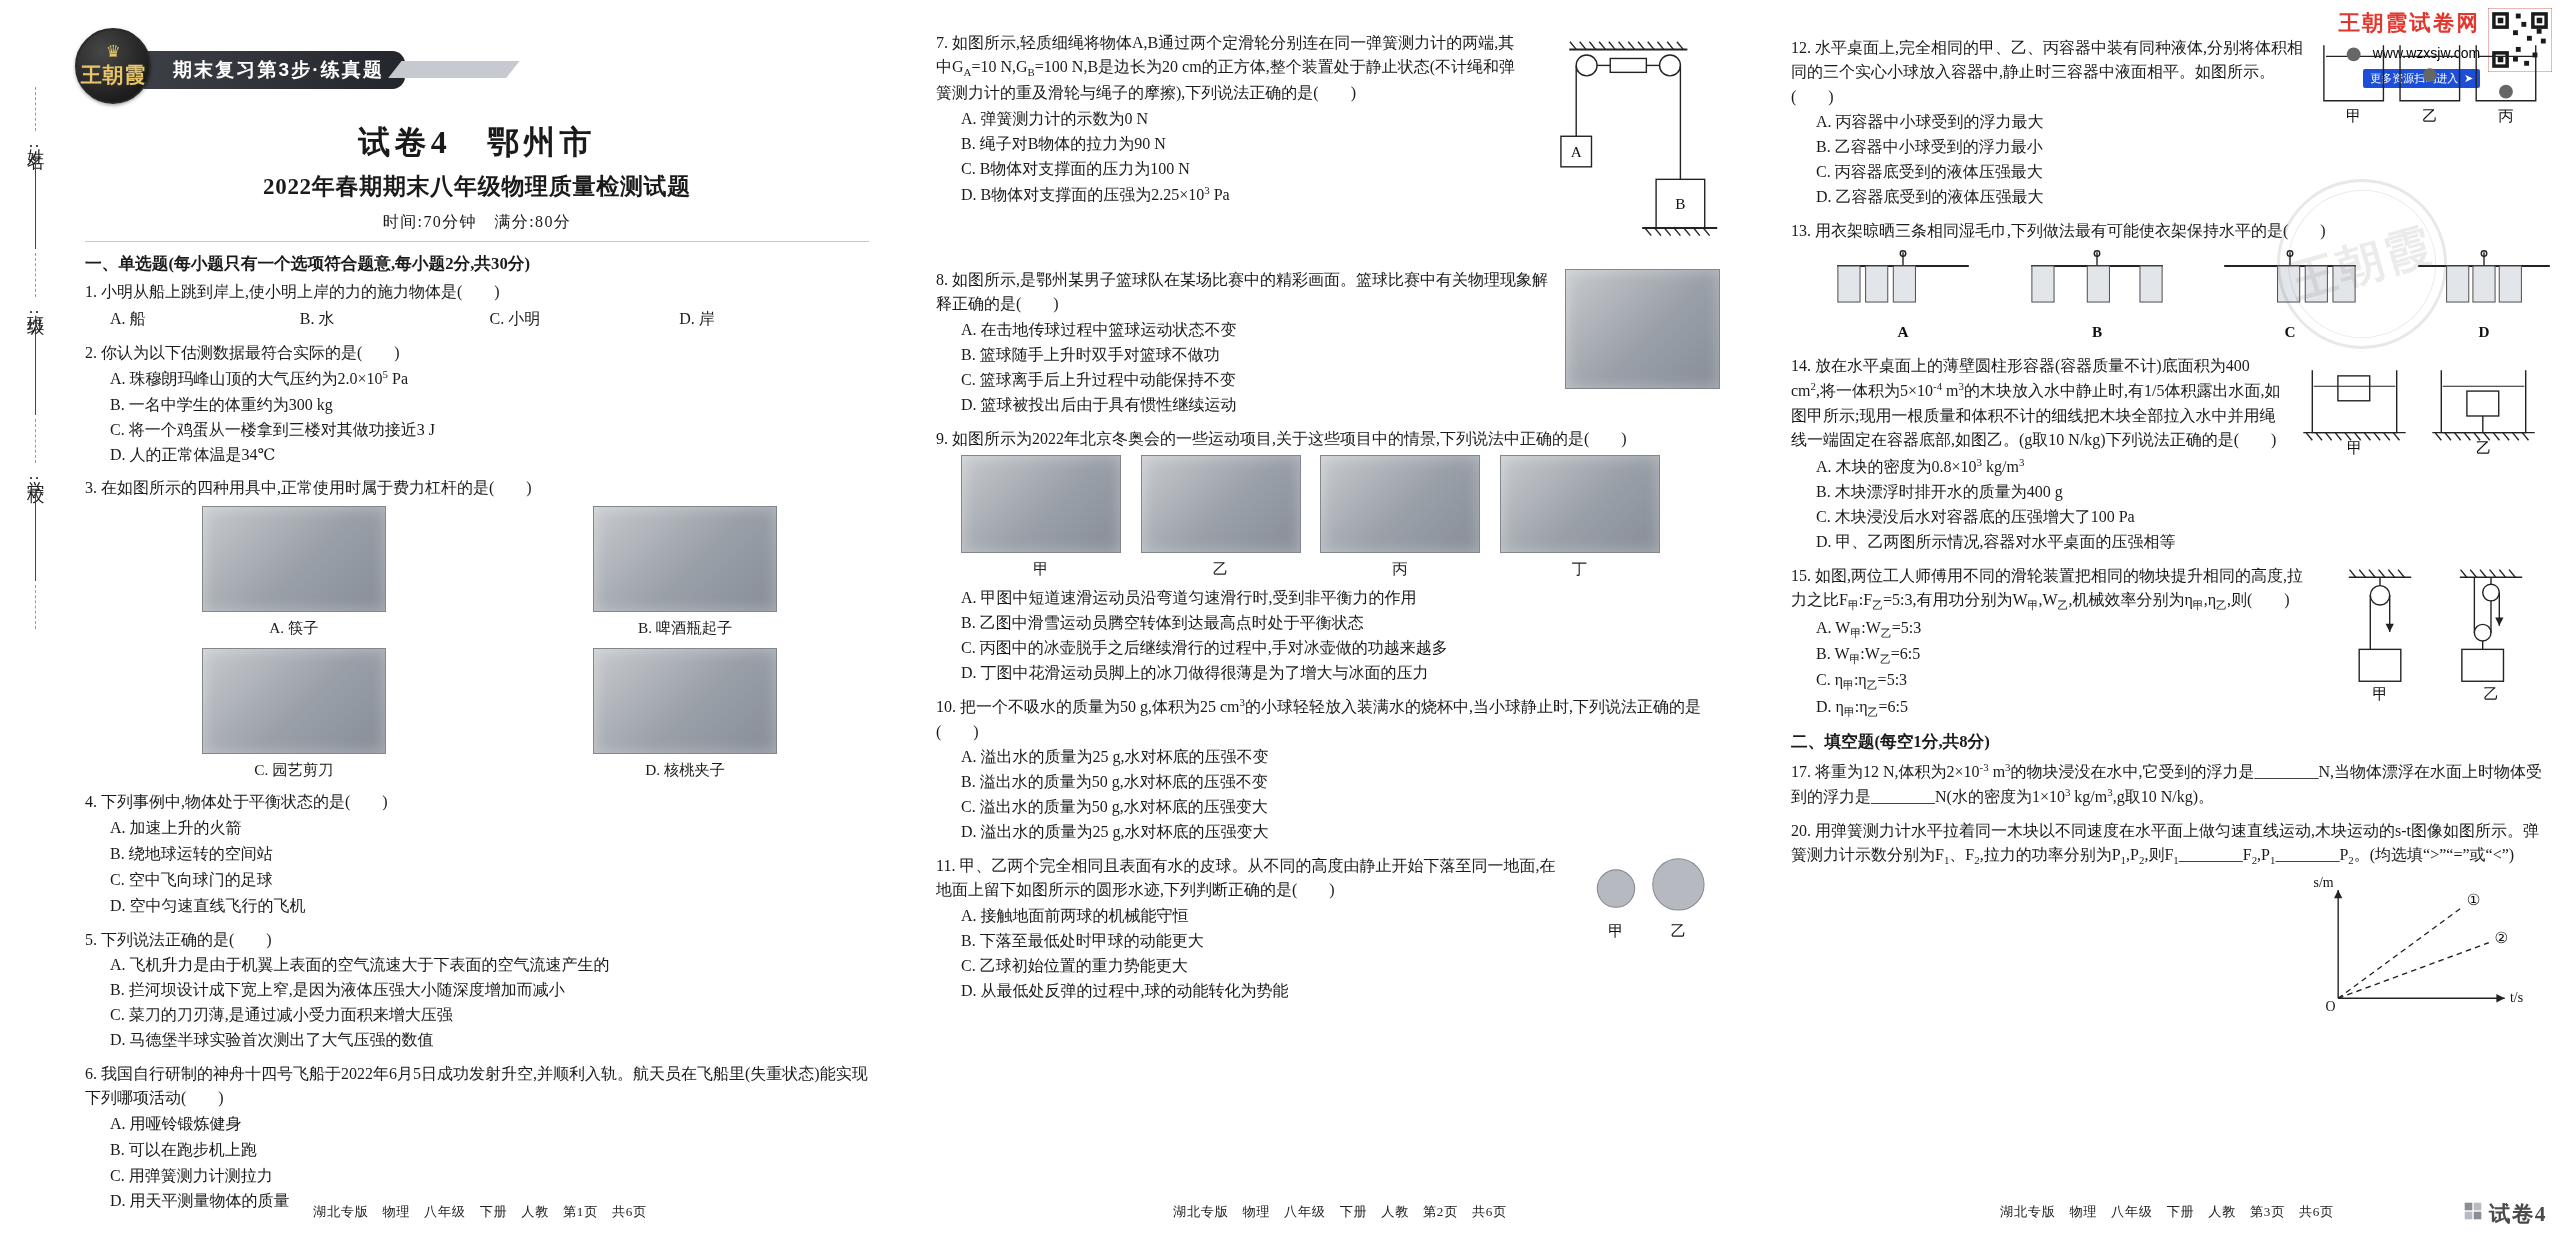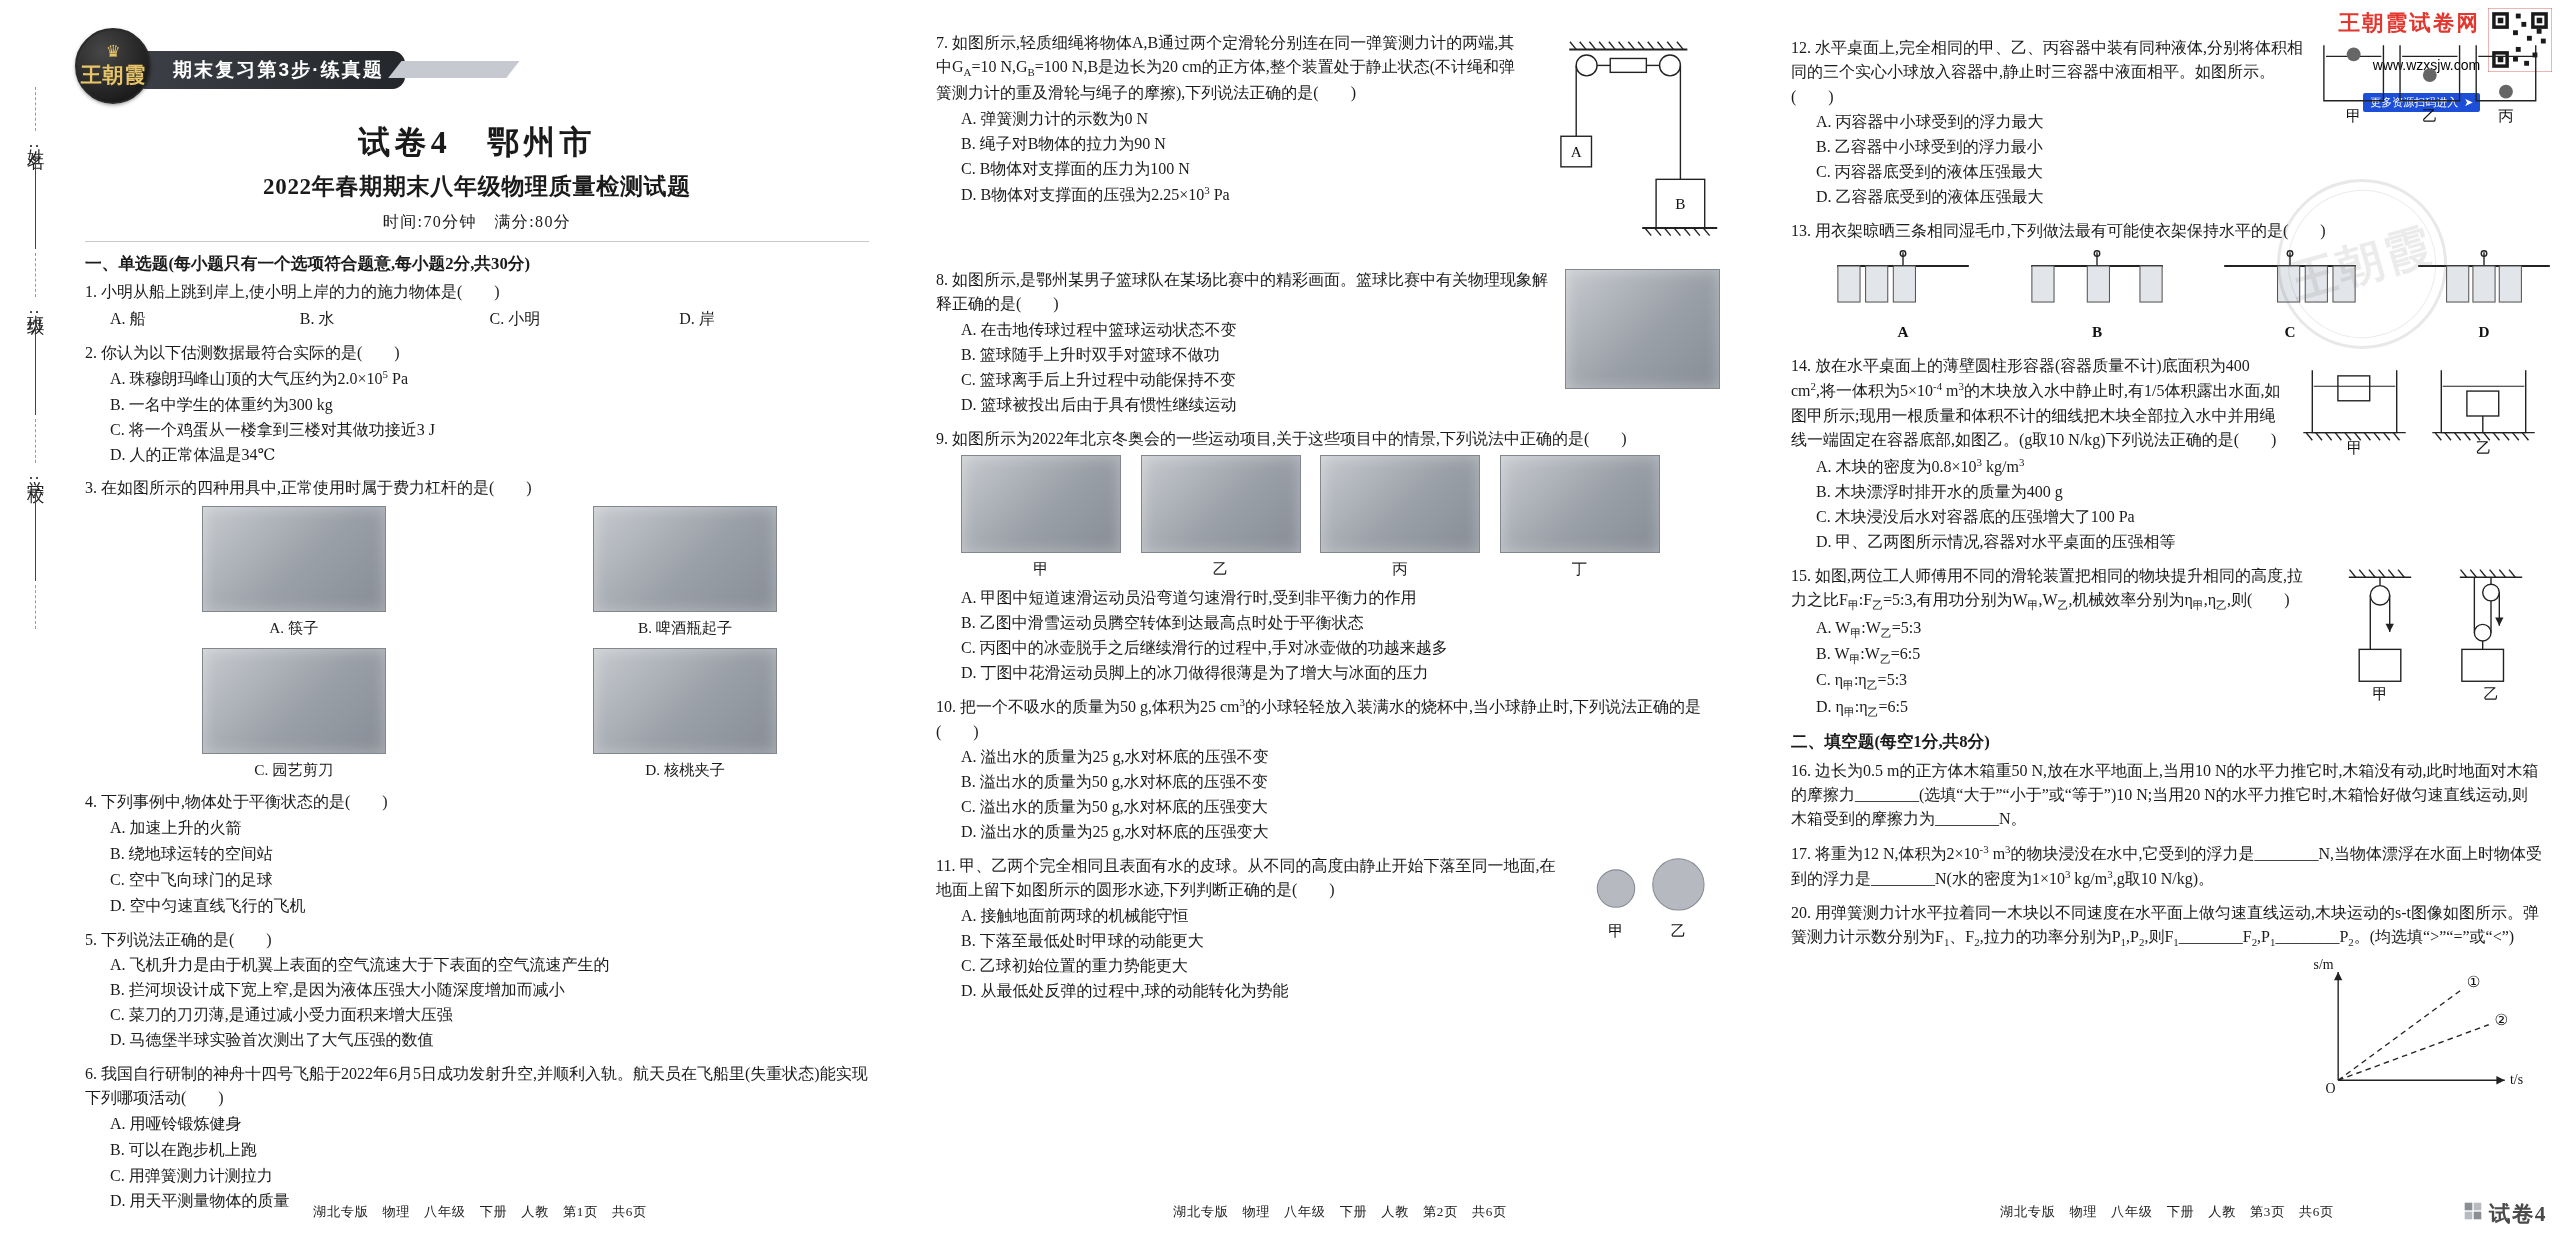--- a/index.html
+++ b/index.html
@@ -57,21 +57,21 @@
   .fig-cap{text-align:center;font-size:15.3px;}
   .diag text{font-family:inherit;}
   
   .footer{position:absolute;bottom:22px;text-align:center;font-size:13.2px;letter-spacing:0.7px;color:#222;}
   .footer-1{left:88px;width:784px;}
   .footer-2{left:948px;width:784px;}
   .footer-3{left:1791px;width:752px;}
   .corner-badge{position:absolute;right:29px;bottom:15.3px;display:flex;align-items:center;gap:7px;text-align:right;}
   .corner-text{font-size:21.5px;font-weight:bold;color:#4a4a4a;letter-spacing:1.4px;}
   .site-logo{position:absolute;top:8.3px;right:23.6px;display:flex;gap:8.3px;align-items:flex-start;}
-  .logo-col{display:flex;flex-direction:column;align-items:flex-end;gap:20px;}
+  .logo-col{display:flex;flex-direction:column;align-items:flex-end;gap:8px;}
   .logo-title{color:#e2372f;font-size:21.5px;font-weight:bold;letter-spacing:2.1px;
     font-family:"Liberation Sans","DejaVu Sans",sans-serif;}
   .logo-url{color:#000000;font-size:14px;font-family:"Liberation Sans","DejaVu Sans",sans-serif;}
   .logo-strip{background:#1d4ed8;color:#fff;font-size:11px;padding:2.1px 7px;border-radius:2.1px;
     display:flex;gap:5.6px;align-items:center;font-family:"Liberation Sans","DejaVu Sans",sans-serif;}
   .watermark{position:absolute;left:2277px;top:179px;width:164px;height:164px;border-radius:50%;
     border:3.5px solid rgba(110,110,110,.16);display:flex;align-items:center;justify-content:center;
     transform:rotate(-16deg);pointer-events:none;}
   .watermark::before{content:"";position:absolute;inset:8.3px;border-radius:50%;
     border:1.4px solid rgba(110,110,110,.14);}
@@ -553,24 +553,20 @@
           <div class="opts opts-stack">
             <div class="opt">A. W<sub>甲</sub>:W<sub>乙</sub>=5:3</div>
             <div class="opt">B. W<sub>甲</sub>:W<sub>乙</sub>=6:5</div>
             <div class="opt">C. η<sub>甲</sub>:η<sub>乙</sub>=5:3</div>
             <div class="opt">D. η<sub>甲</sub>:η<sub>乙</sub>=6:5</div>
           </div>
           <div style="clear: both;"></div>
         </div>
         <div class="section">二、填空题(每空1分,共8分)</div>
         <div class="q">
-          <div class="stem"><span class="qnum">16.</span> 边长为0.5 m的正方体木箱重50 N,放在水平地面上,当用10 N的水平力推它时,木箱没有动,此时地面对木箱的摩擦力________(选填“大于”“小于”或“等于”)10 N;当用20 N的水平力推它时,木箱恰好做匀速直线运动,则木箱受到的摩擦力为________N。</div>
-          <div style="clear: both;"></div>
-        </div>
-        <div class="q">
           <div class="stem"><span class="qnum">17.</span> 将重为12 N,体积为2×10<sup>-3</sup> m<sup>3</sup>的物块浸没在水中,它受到的浮力是________N,当物体漂浮在水面上时物体受到的浮力是________N(水的密度为1×10<sup>3</sup> kg/m<sup>3</sup>,g取10 N/kg)。</div>
           <div style="clear: both;"></div>
         </div>
         <div class="q">
           <div class="stem"><span class="qnum">20.</span> 用弹簧测力计水平拉着同一木块以不同速度在水平面上做匀速直线运动,木块运动的s-t图像如图所示。弹簧测力计示数分别为F<sub>1</sub>、F<sub>2</sub>,拉力的功率分别为P<sub>1</sub>,P<sub>2</sub>,则F<sub>1</sub>________F<sub>2</sub>,P<sub>1</sub>________P<sub>2</sub>。(均选填“&gt;”“=”或“&lt;”)</div>
           <div class="fig fig-below-right">
             <div><svg class="diag" width="229" height="145" viewBox="0 0 330 208" font-size="22">
                 <g stroke="#222" stroke-width="2" fill="none">
                   <line x1="55" y1="180" x2="55" y2="24"></line>
                   <line x1="55" y1="180" x2="295" y2="180"></line>

